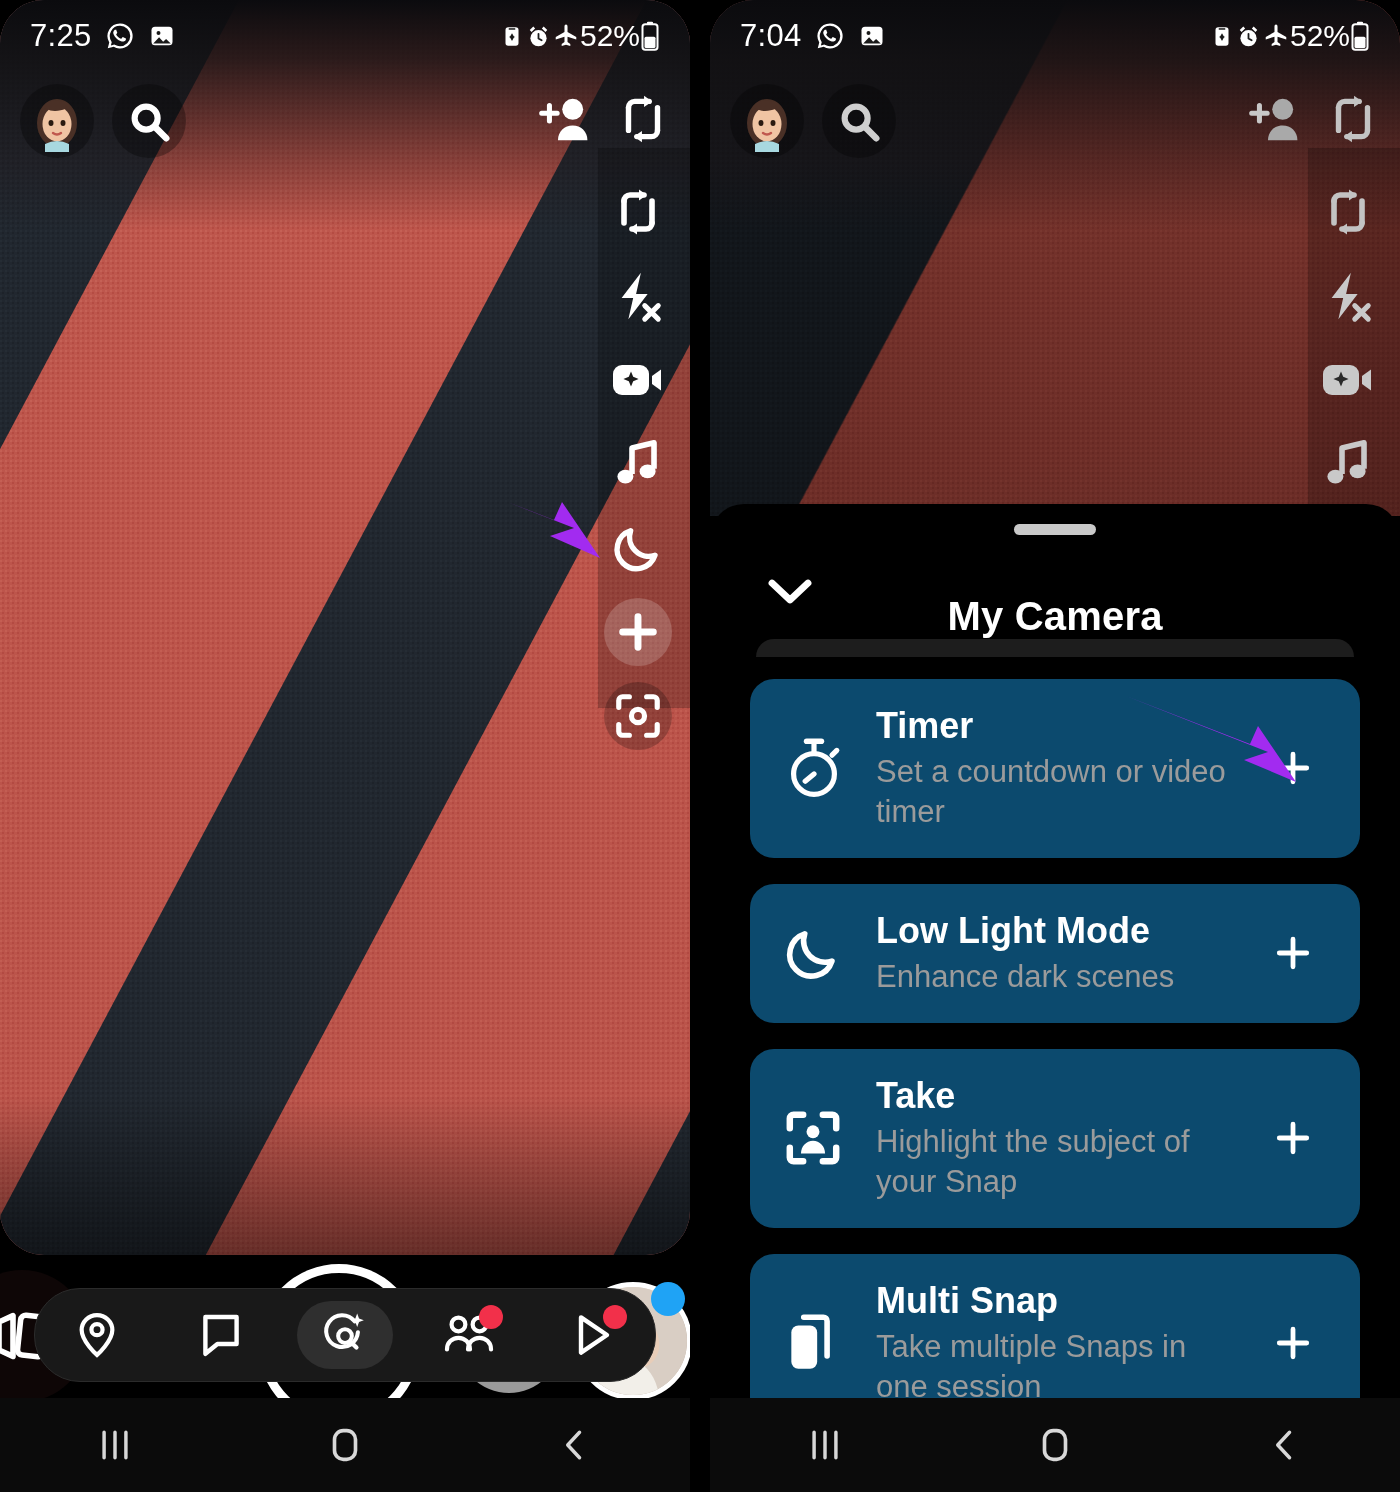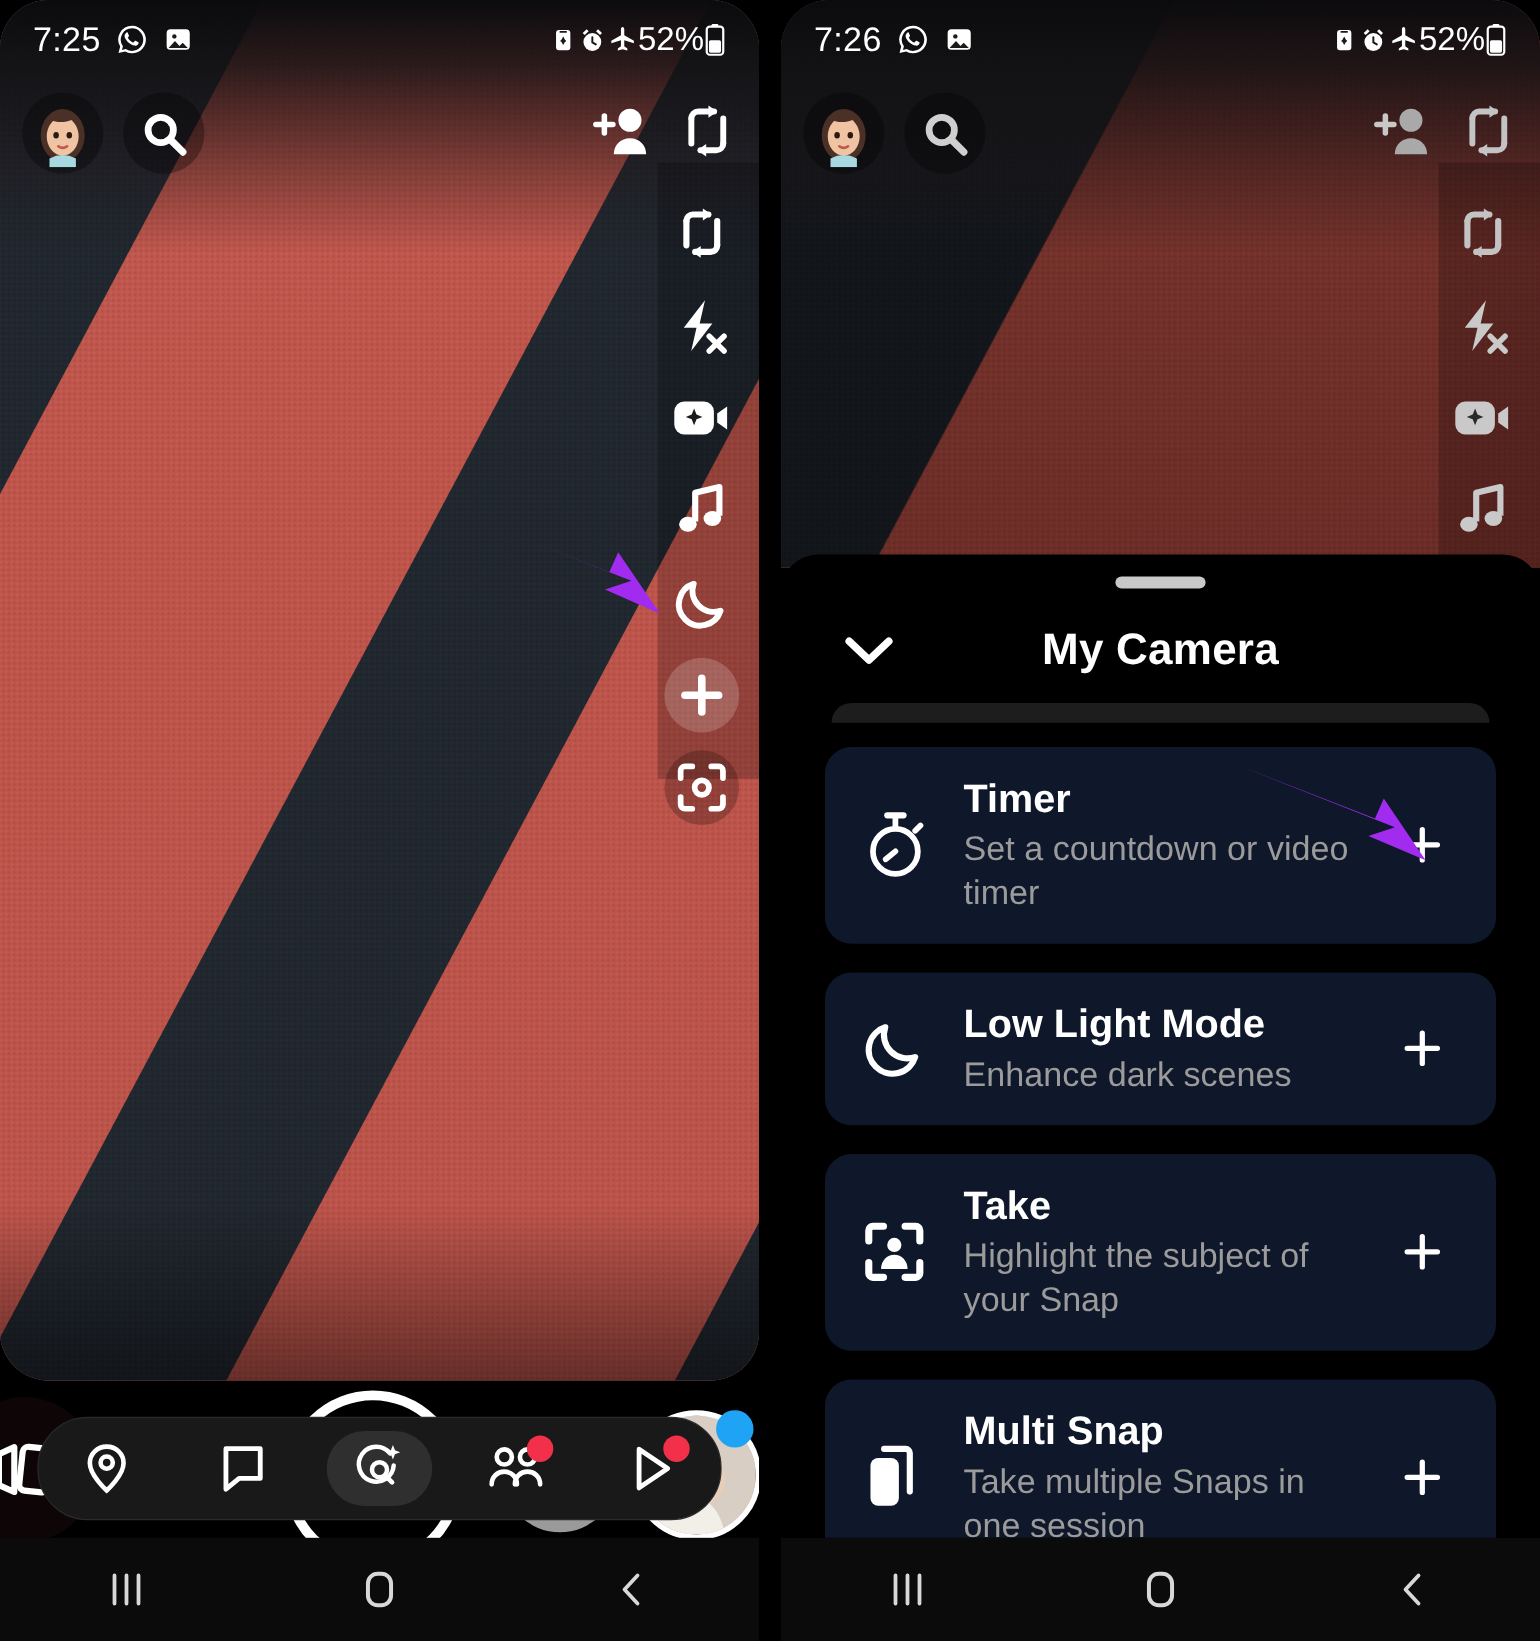--- a/index.html
+++ b/index.html
@@ -102,27 +102,27 @@
 
   
   .sysnav{position:absolute;left:0;right:0;bottom:0;height:94px;background:#0b0b0b;z-index:15;
     display:flex;align-items:center;justify-content:space-around;}
   .sysbtn{width:110px;height:60px;display:flex;align-items:center;justify-content:center;}
 
   
   .sheet{position:absolute;left:0;right:0;top:504px;bottom:94px;background:#000;z-index:16;
     border-radius:34px 34px 0 0;overflow:hidden;}
   .grabber{width:82px;height:11px;border-radius:6px;background:#c9c9c9;margin:20px auto 0;}
-  .sheet-head{position:relative;height:96px;display:flex;align-items:center;justify-content:center;margin-top:8px;}
+  .sheet-head{position:relative;height:96px;display:flex;align-items:flex-end;justify-content:center;margin-top:8px;}
   .sheet-title{font-size:40px;font-weight:700;color:#fff;letter-spacing:.2px;}
   .sheet-chev{position:absolute;left:52px;top:50%;transform:translateY(-50%);
     width:56px;height:56px;display:flex;align-items:center;justify-content:center;}
   .cards{padding:0 40px;}
   .card-ghost{height:18px;border-radius:20px 20px 0 0;background:#1d1d1d;margin:0 6px 22px;}
-  .card{background:#0f172a;border-radius:24px;display:flex;align-items:center;
+  .card{background:#0c4a6e;border-radius:24px;display:flex;align-items:center;
     padding:26px 34px;margin-bottom:26px;box-sizing:border-box;position:relative;min-height:132px;}
   .card-ico{width:92px;flex:0 0 92px;display:flex;align-items:center;justify-content:flex-start;}
   .card-body{flex:1;padding-right:20px;}
   .card-title{font-size:36px;font-weight:700;color:#fff;line-height:1.15;margin-bottom:6px;}
   .card-sub{font-size:31px;color:#9b9b9b;line-height:1.28;font-weight:400;}
   .card-plus{width:66px;flex:0 0 66px;display:flex;align-items:center;justify-content:center;}
 
   
   .arrow{position:absolute;z-index:30;pointer-events:none;}
   .arrow-left{left:424px;top:462px;}
@@ -362,21 +362,21 @@
     <div class="cam cam-right">
       <div class="fabric v2"></div>
       <div class="weave"></div>
       <div class="dimmer"></div>
       <div class="topvig"></div>
       <div class="rail-shade" style="top:148px;height:370px;"></div>
     </div>
 
     <div class="statusbar">
       <div class="sb-left">
-        <span class="sb-time">7:26</span>
+        <span class="sb-time">7:04</span>
         <svg class="sb-ico" width="30" height="30" viewBox="0 0 24 24">
           <path fill="#fff" d="M12 2A10 10 0 0 0 3.4 17.1L2.2 21.8l4.8-1.2A10 10 0 1 0 12 2zm0 1.8a8.2 8.2 0 0 1 0 16.4 8.1 8.1 0 0 1-4.2-1.2l-.3-.2-2.8.7.7-2.7-.2-.3A8.2 8.2 0 0 1 12 3.8z"></path>
           <path fill="#fff" d="M9.3 7.3c-.2-.4-.4-.4-.6-.4h-.5c-.2 0-.5.1-.7.4-.3.3-.9.9-.9 2.1s.9 2.4 1 2.6c.1.2 1.8 2.8 4.3 3.8 2.1.8 2.5.7 3 .6.5-.1 1.5-.6 1.7-1.2.2-.6.2-1.1.2-1.2-.1-.1-.2-.2-.5-.3l-1.7-.8c-.2-.1-.4-.1-.6.1l-.8 1c-.1.2-.3.2-.5.1-.3-.1-1.2-.4-2.2-1.4-.8-.7-1.3-1.6-1.5-1.8-.1-.3 0-.4.1-.5l.4-.5c.1-.2.2-.3.3-.5 0-.2 0-.3-.1-.5l-.7-1.6z"></path>
         </svg>
         <svg class="sb-ico" width="28" height="28" viewBox="0 0 24 24">
           <rect x="3" y="4" width="18" height="16" rx="3" fill="#fff"></rect>
           <circle cx="9" cy="9.5" r="1.7" fill="#1a1a1a"></circle>
           <path d="M4.5 18.5l5-5.5 3.5 4 2.5-2.5 4 4z" fill="#1a1a1a"></path>
         </svg>
       </div>

